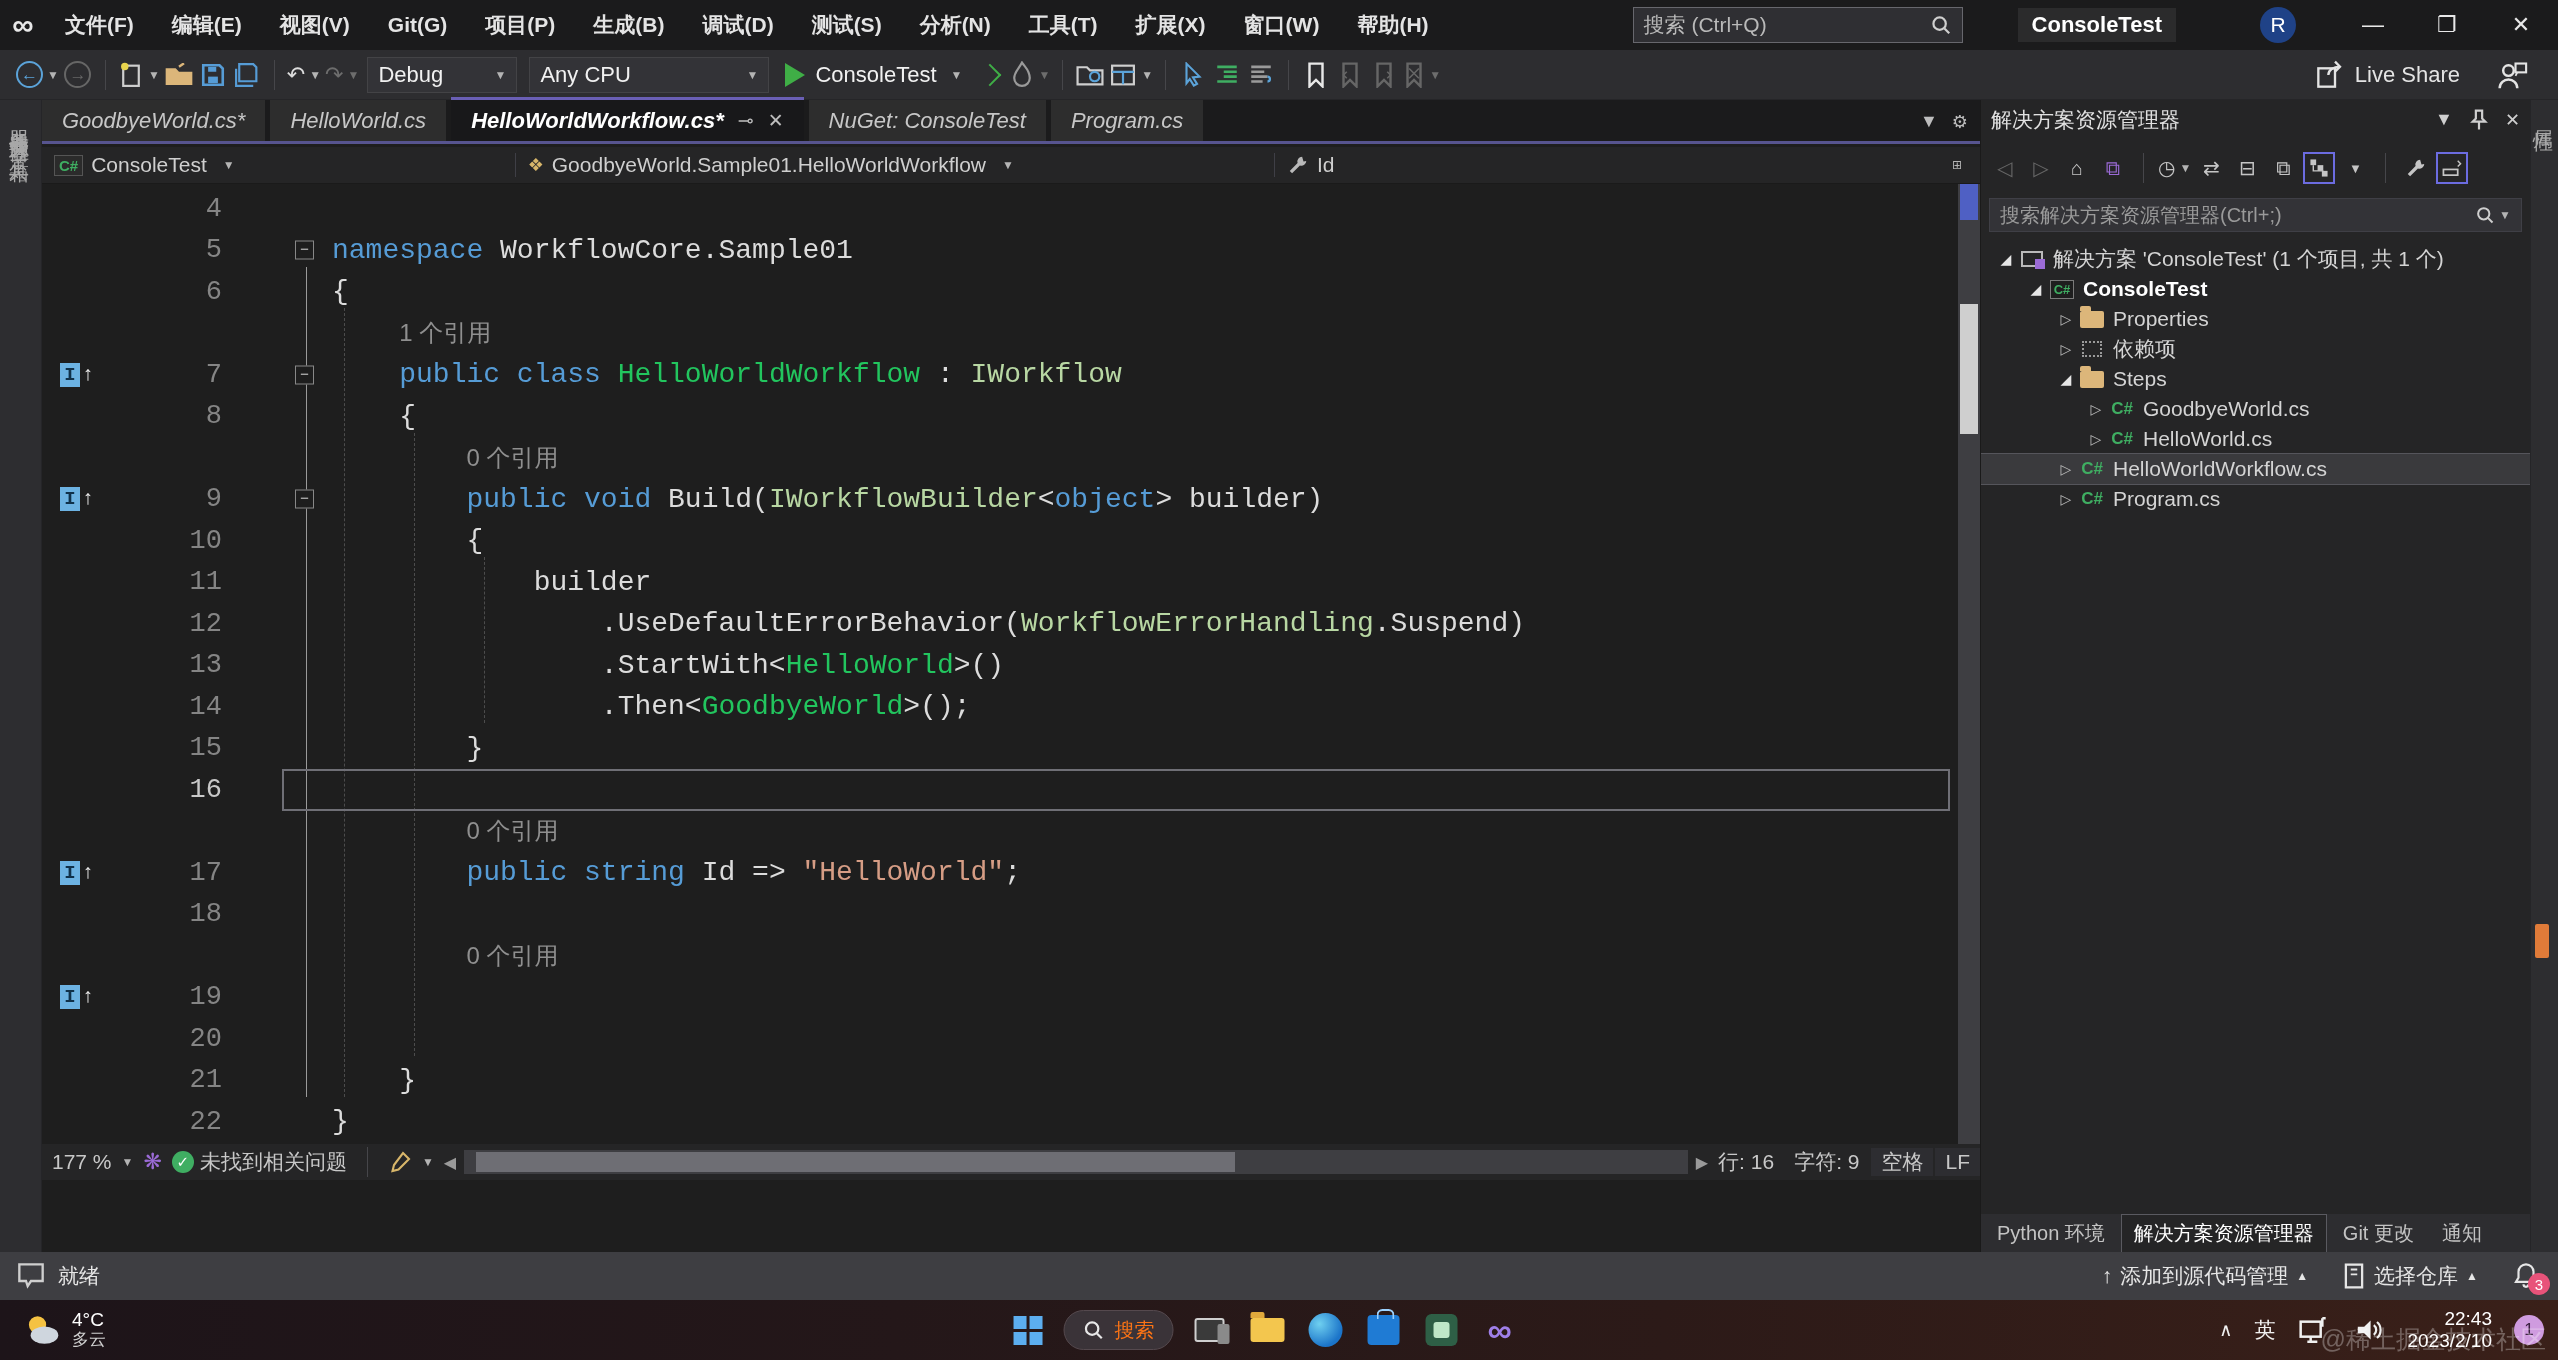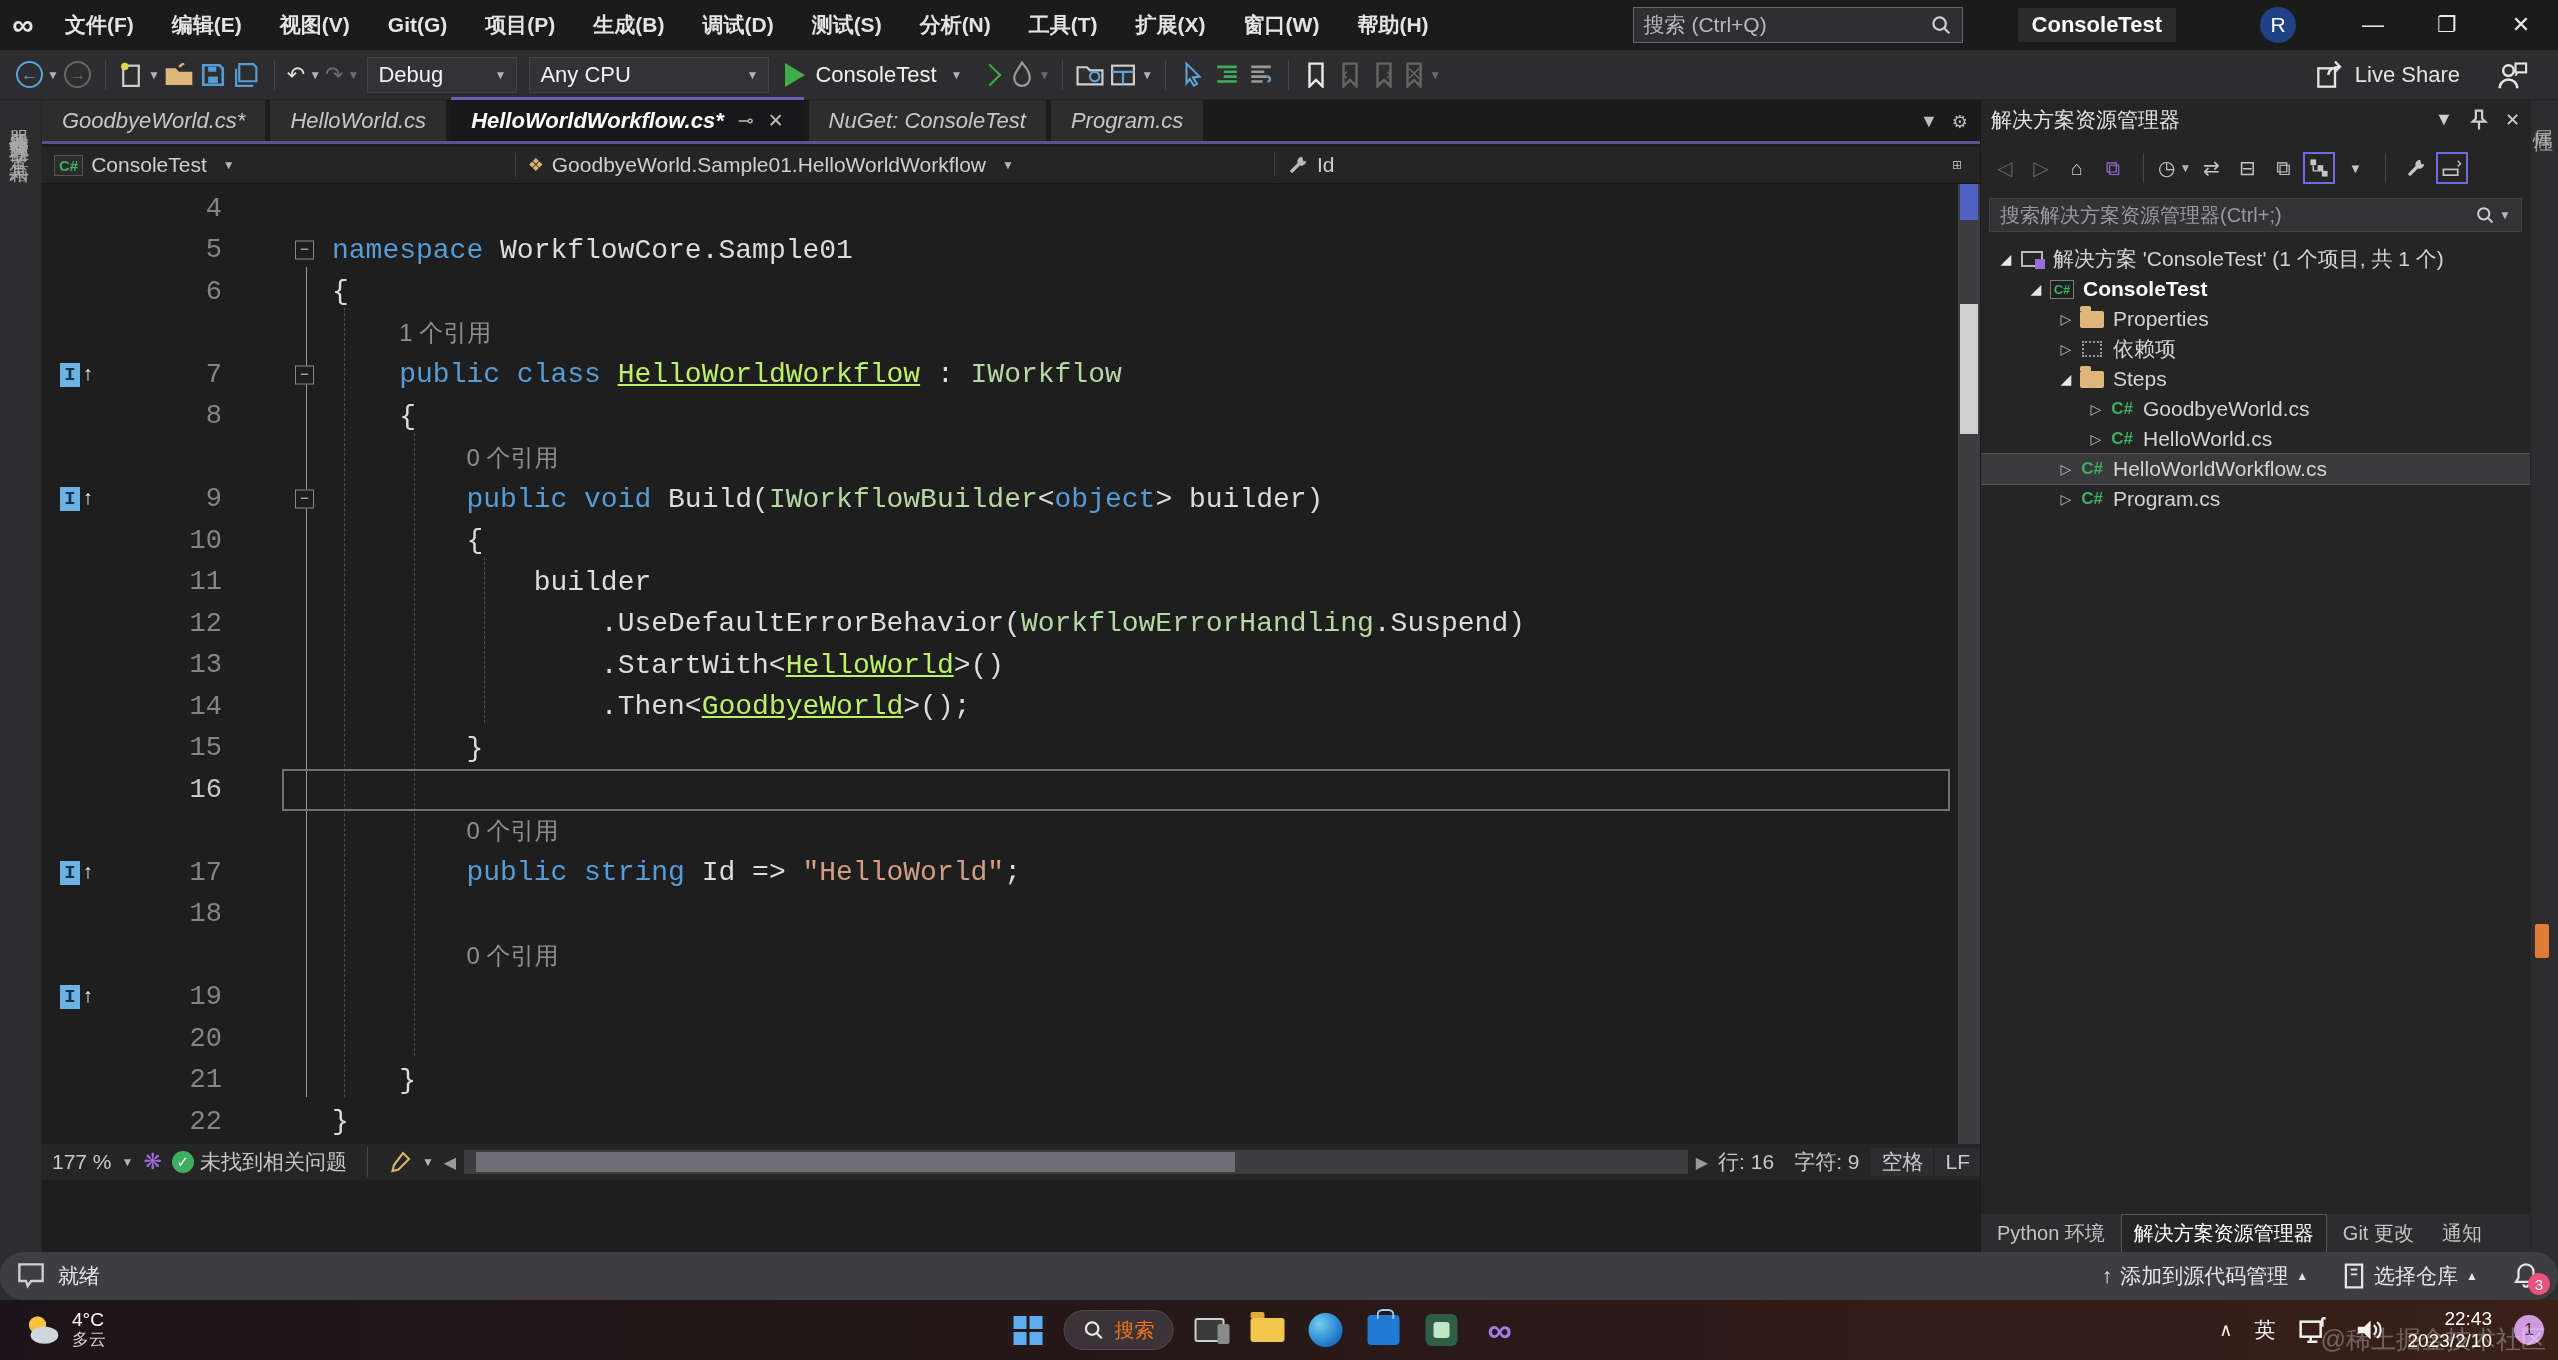--- a/index.html
+++ b/index.html
@@ -69,21 +69,21 @@
   .code-rows { position:absolute; left:0; top:4px; width:100%; }
   .crow { height:41.5px; display:flex; align-items:center; position:relative;
     font-family:"Liberation Mono","DejaVu Sans Mono",monospace; font-size:28px; white-space:pre; }
   .c-glyph { width:70px; display:flex; justify-content:center; }
   .c-num { width:110px; text-align:right; color:#858585; font-size:27px; }
   .c-num.cur { color:#c8c8c8; }
   .c-fold { width:110px; position:relative; }
   .foldbox { position:absolute; right:18px; top:50%; transform:translateY(-50%); width:19px; height:19px;
     border:1px solid #888; background:#1e1e1e; color:#c8c8c8; font-size:15px; line-height:17px; text-align:center; z-index:3; }
   .c-text { color:#dcdcdc; }
-  .seg-kw { color:#569cd6; } .seg-ty { color:#bef264;text-decoration:underline; } .seg-if { color:#b8d7a3; }
+  .seg-kw { color:#569cd6; } .seg-ty { color:#22c55e; } .seg-if { color:#b8d7a3; }
   .seg-st { color:#d69d85; } .seg-nu { color:#b5cea8; } .seg-pl { color:#dcdcdc; }
   .lens { color:#8f8f8f; font-size:24px; font-family:"Liberation Sans","DejaVu Sans",sans-serif; }
   .glyph-impl { background:#6cb2e2; color:#10314a; font-size:19px; font-weight:bold; padding:0 4px; line-height:24px; }
   .glyph-arrow { color:#e8e8e8; font-size:20px; margin-left:2px; }
   .guide { position:absolute; width:0; border-left:1px dashed #4c4c4c; z-index:1; }
   .foldline { position:absolute; width:0; border-left:1px solid #9a9a9a; left:264px; z-index:1; }
   .cur-line { position:absolute; left:240px; right:30px; height:41.5px; border:2px solid #6f6f76; z-index:2; }
   .vscroll { position:absolute; right:0; top:0; bottom:0; width:22px; background:#3e3e42; }
   .vthumb { position:absolute; left:2px; width:18px; background:#cfcfcf; }
   .vmark-blue { position:absolute; left:2px; width:18px; background:#4f60c4; }
@@ -131,21 +131,21 @@
   .sol-shape::after { content:""; position:absolute; right:-4px; bottom:-4px; width:10px; height:10px; background:#9b6bd6; }
   .se-tabs { height:38px; display:flex; align-items:flex-end; gap:4px; background:#2d2d30; padding:0 4px; font-size:20px; color:#c3c3c3; }
   .se-tab { padding:5px 12px; }
   .se-tab.active { border:1px solid #5a5a60; border-bottom:none; background:#252526; color:#fff; }
 
   .right-strip { position:absolute; left:2530px; top:100px; width:28px; bottom:108px; background:#2d2d30; border-left:1px solid #252528; }
   .orange-mark { position:absolute; left:4px; top:824px; width:14px; height:34px; background:#e07b39; border-radius:2px; }
 
   
   .statusbar { position:absolute; left:0; bottom:60px; width:2558px; height:48px; background:#3e3e42;
-    display:flex; align-items:center; font-size:21px; color:#e6e6e6; padding:0 16px;border-radius:23px; }
+    display:flex; align-items:center; font-size:21px; color:#e6e6e6; padding:0 16px; }
   .sb-right { margin-left:auto; display:flex; align-items:center; gap:34px; }
   .sb-item { display:flex; align-items:center; gap:8px; }
   .tri-up { font-size:12px; }
   .bell-wrap { position:relative; width:30px; height:30px; }
   .badge { position:absolute; right:-8px; bottom:-4px; background:#e8537a; color:#fff; border-radius:50%;
     width:22px; height:22px; font-size:15px; display:flex; align-items:center; justify-content:center; }
 
   
   .taskbar { position:absolute; left:0; bottom:0; width:2558px; height:60px;
     background:linear-gradient(90deg,#1d1419 0%,#241719 35%,#2c1a18 65%,#3a2019 100%);

